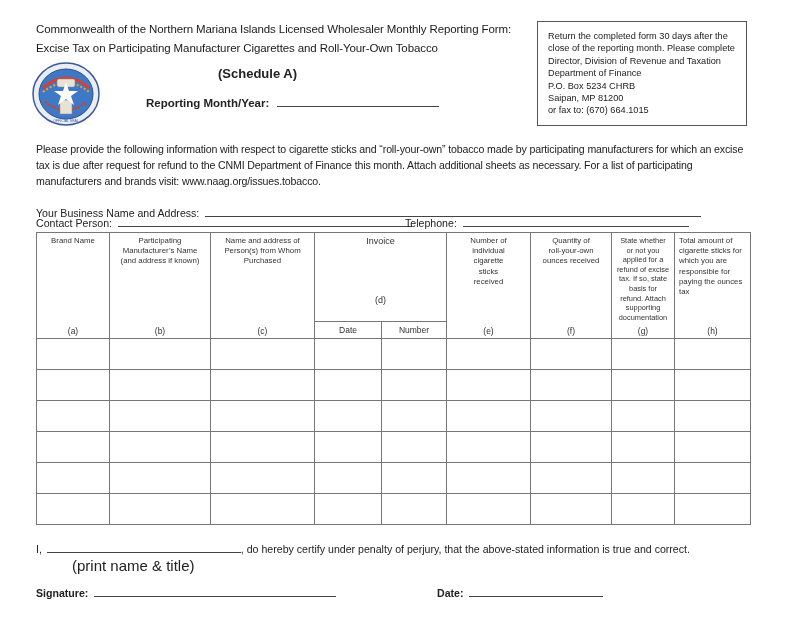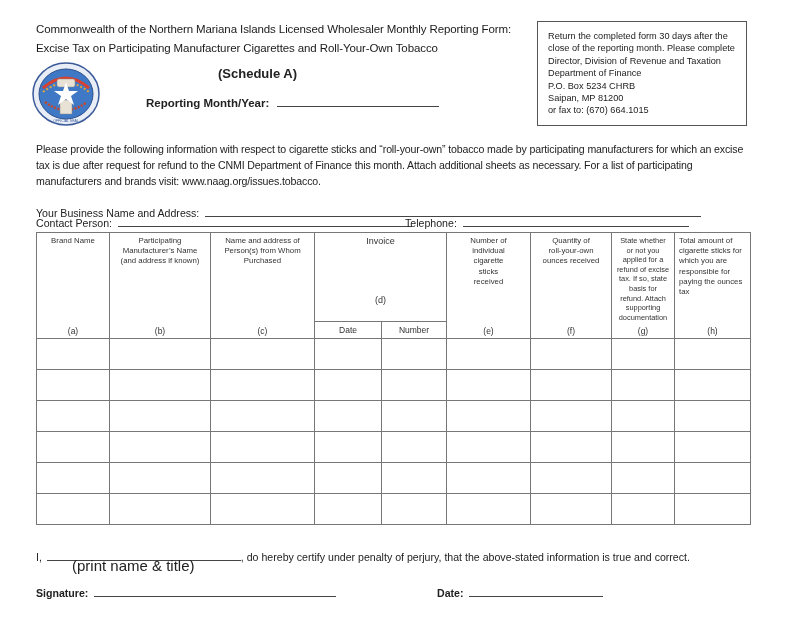--- a/index.html
+++ b/index.html
@@ -17,21 +17,21 @@
   .intro { left:36px; top:141px; width:740px; font-size:10.6px; line-height:16px; color:#222; letter-spacing:-0.15px; }
   .field { font-size:10.6px; color:#222; }
   table.grid { position:absolute; left:36px; top:232px; border-collapse:collapse; table-layout:fixed; }
   table.grid td, table.grid th { border:1px solid #777; padding:0; font-weight:normal; font-size:7.8px; line-height:10.2px; color:#333; vertical-align:top; text-align:center; }
   .hcell { position:relative; height:88px; }
   .hcell .htxt { padding-top:3px; }
   .hcell .letter { position:absolute; left:0; right:0; bottom:2px; font-size:8.5px; }
   .invoice-top { height:88px; position:relative; font-size:9px !important; }
   .subh { height:16px; vertical-align:middle !important; font-size:8.5px !important; }
   .body-row td { height:30px; }
-  .certify { left:36px; top:541px; font-size:10.6px;margin-top:8px; }
+  .certify { left:36px; top:541px; font-size:10.6px; }
   .printlabel { left:72px; top:557px; font-size:15px; }
   .sig { left:36px; top:585px; font-size:10.6px; font-weight:bold; }
   .date { left:437px; top:585px; font-size:10.6px; font-weight:bold; }
 </style>
 </head>
 <body>
 
 <div class="abs title">
   <div>Commonwealth of the Northern Mariana Islands Licensed Wholesaler Monthly Reporting Form:</div>
   <div>Excise Tax on Participating Manufacturer Cigarettes and Roll-Your-Own Tobacco</div>

